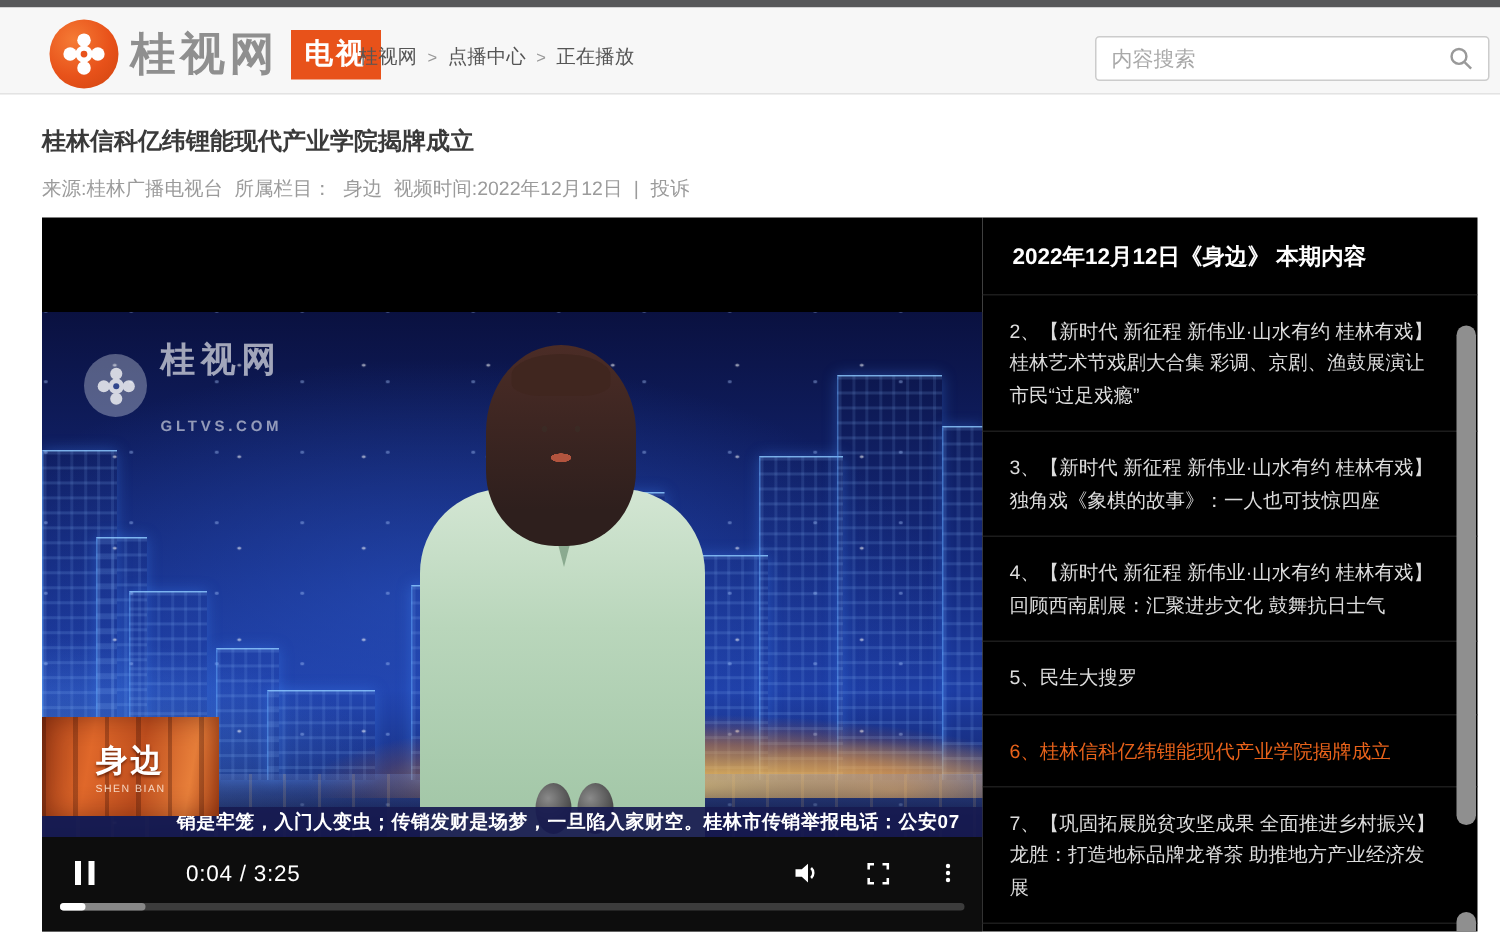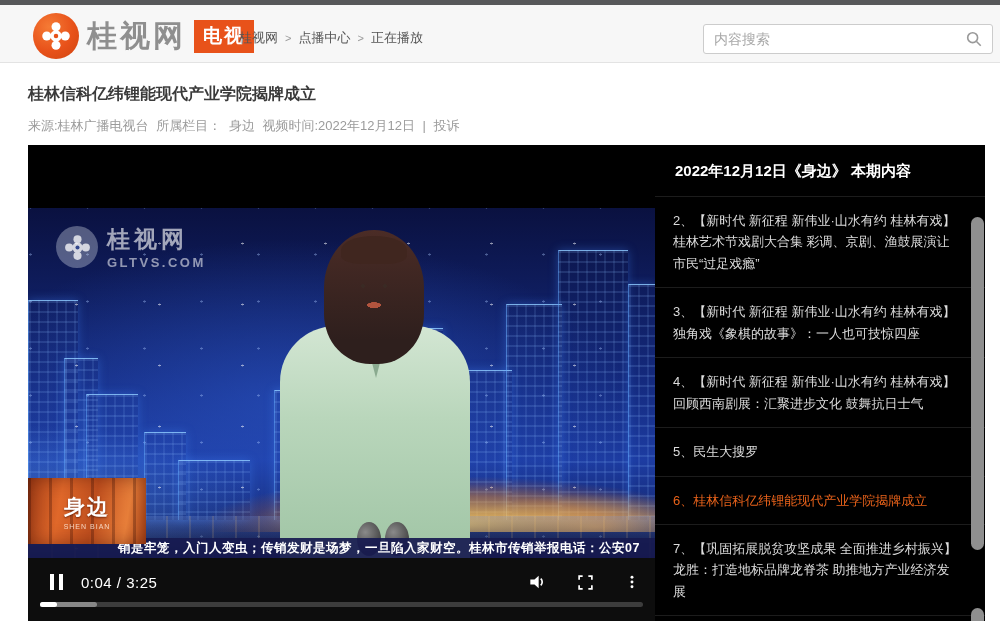--- a/index.html
+++ b/index.html
@@ -15,21 +15,21 @@
     background:radial-gradient(circle at 35% 30%, #f57b35, #e8521a 55%, #cf4410);
     display:flex; align-items:center; justify-content:center; }
   .logo-circle svg { width:30px; height:30px; }
   .site-name { margin-left:8px; font-size:30px; font-weight:bold; color:#8f8f8f; letter-spacing:3px; }
   .tv-badge { margin-left:8px; background:#e8521a; color:#fff; font-family:"Liberation Serif",serif;
     font-weight:bold; font-size:19px; padding:3px 9px 4px; letter-spacing:2px; }
   .breadcrumb { position:absolute; left:237px; top:24px; font-size:13px; color:#555; }
   .bc-item { margin:0 2px; cursor:pointer; }
   .bc-item[data-interactable="false"] { cursor:default; }
   .bc-sep { margin:0 5px; color:#999; font-size:11px; }
-  .search-box { position:absolute; right:7px; top:19px; width:290px; height:30px;
+  .search-box { position:absolute; right:7px; top:19px; width:263px; height:30px;
     background:#fff; border:1px solid #ccc; border-radius:3px; display:flex; align-items:center; }
   .search-box input { flex:1; border:none; outline:none; font-size:14px; color:#333;
     padding:0 8px 0 10px; background:transparent; font-family:inherit; }
   .search-box input::placeholder { color:#a9a9a9; }
   .search-icon { width:18px; height:18px; margin-right:9px; cursor:pointer; }
 
   
   .page-title { position:absolute; left:28px; top:84px; font-size:16px; font-weight:600; color:#3a3a3a; }
   .article-meta { position:absolute; left:28px; top:117px; font-size:13px; color:#9b9b9b; }
   .article-meta span { margin-right:4px; }
@@ -83,40 +83,40 @@
     background:#40261f; border-radius:50% 50% 30% 30%; }
   .mic { position:absolute; top:314px; width:24px; height:34px; border-radius:50%;
     background:radial-gradient(circle at 35% 30%, #8a8a8a, #3a3a3a 70%); z-index:6; }
   .mic.m1 { left:329px; } .mic.m2 { left:357px; }
 
   .watermark { position:absolute; left:28px; top:16px; z-index:6; display:flex; align-items:center; gap:9px; }
   .wm-circle { width:42px; height:42px; border-radius:50%; background:rgba(225,232,240,.34);
     display:flex; align-items:center; justify-content:center; }
   .wm-circle svg { width:27px; height:27px; opacity:.75; }
   .wm-title { font-size:23px; font-weight:bold; color:rgba(255,255,255,.62); letter-spacing:4px; }
-  .wm-domain { font-size:13px; color:rgba(255,255,255,.55); letter-spacing:2.5px; font-weight:bold; }
+  .wm-domain { font-size:10px; color:rgba(255,255,255,.55); letter-spacing:2.5px; font-weight:bold;margin-top:24px; }
 
   .corner-logo { position:absolute; left:0; top:270px; width:118px; height:66px; z-index:8;
     background:linear-gradient(100deg,#a53f17 0%,#e0682a 28%,#bf4f1e 55%,#e87f3a 82%,#b04618 100%);
     background-blend-mode:normal;
     display:flex; flex-direction:column; align-items:center; justify-content:center;
     box-shadow:inset 0 0 18px rgba(60,10,0,.45); }
   .corner-logo::before { content:""; position:absolute; inset:0;
     background:repeating-linear-gradient(90deg, rgba(40,5,0,.28) 0 3px, transparent 3px 21px); }
   .cl-title { position:relative; font-size:21px; font-weight:bold; color:#fff; letter-spacing:2px;
     text-shadow:0 1px 2px rgba(80,20,0,.7); }
   .cl-sub { position:relative; font-size:7px; color:rgba(255,235,220,.85); letter-spacing:1px; margin-top:2px; }
 
   .ticker { position:absolute; left:0; right:0; top:330px; height:20px; z-index:7;
     background:rgba(23,26,80,.92); overflow:hidden; }
   .ticker span { position:absolute; left:90px; top:0; line-height:20px; white-space:nowrap;
     font-size:12.5px; color:#fff; font-weight:bold; letter-spacing:.5px; }
 
   .controls { position:absolute; left:0; top:413px; width:627px; height:63px; background:#0d0d0d; z-index:9; }
-  .ctrl-row { position:absolute; left:0; top:9px; width:100%; height:30px; display:flex; align-items:center; }
+  .ctrl-row { position:absolute; left:0; top:9px; width:100%; height:30px; display:flex; align-items:center;gap:43px; }
   .pause-btn { margin-left:18px; display:flex; gap:5px; cursor:pointer; padding:4px; }
   .pause-btn i { display:block; width:4px; height:16px; background:#fff; }
   .time-display { margin-left:14px; color:#fff; font-size:15px; letter-spacing:.5px; }
   .ctrl-right { margin-left:auto; display:flex; align-items:center; }
   .ctrl-btn { width:24px; height:24px; display:flex; align-items:center; justify-content:center; cursor:pointer; }
   .ctrl-btn.vol { margin-right:24px; } .ctrl-btn.fs { margin-right:23px; } .ctrl-btn.more { margin-right:11px; }
   .progress { position:absolute; left:12px; right:12px; top:44px; height:5px; border-radius:3px;
     background:#3c3c3c; cursor:pointer; }
   .prog-buffered { position:absolute; left:0; top:0; height:100%; border-radius:3px; background:#878787; }
   .prog-played { position:absolute; left:0; top:0; height:100%; border-radius:3px; background:#fff; }

